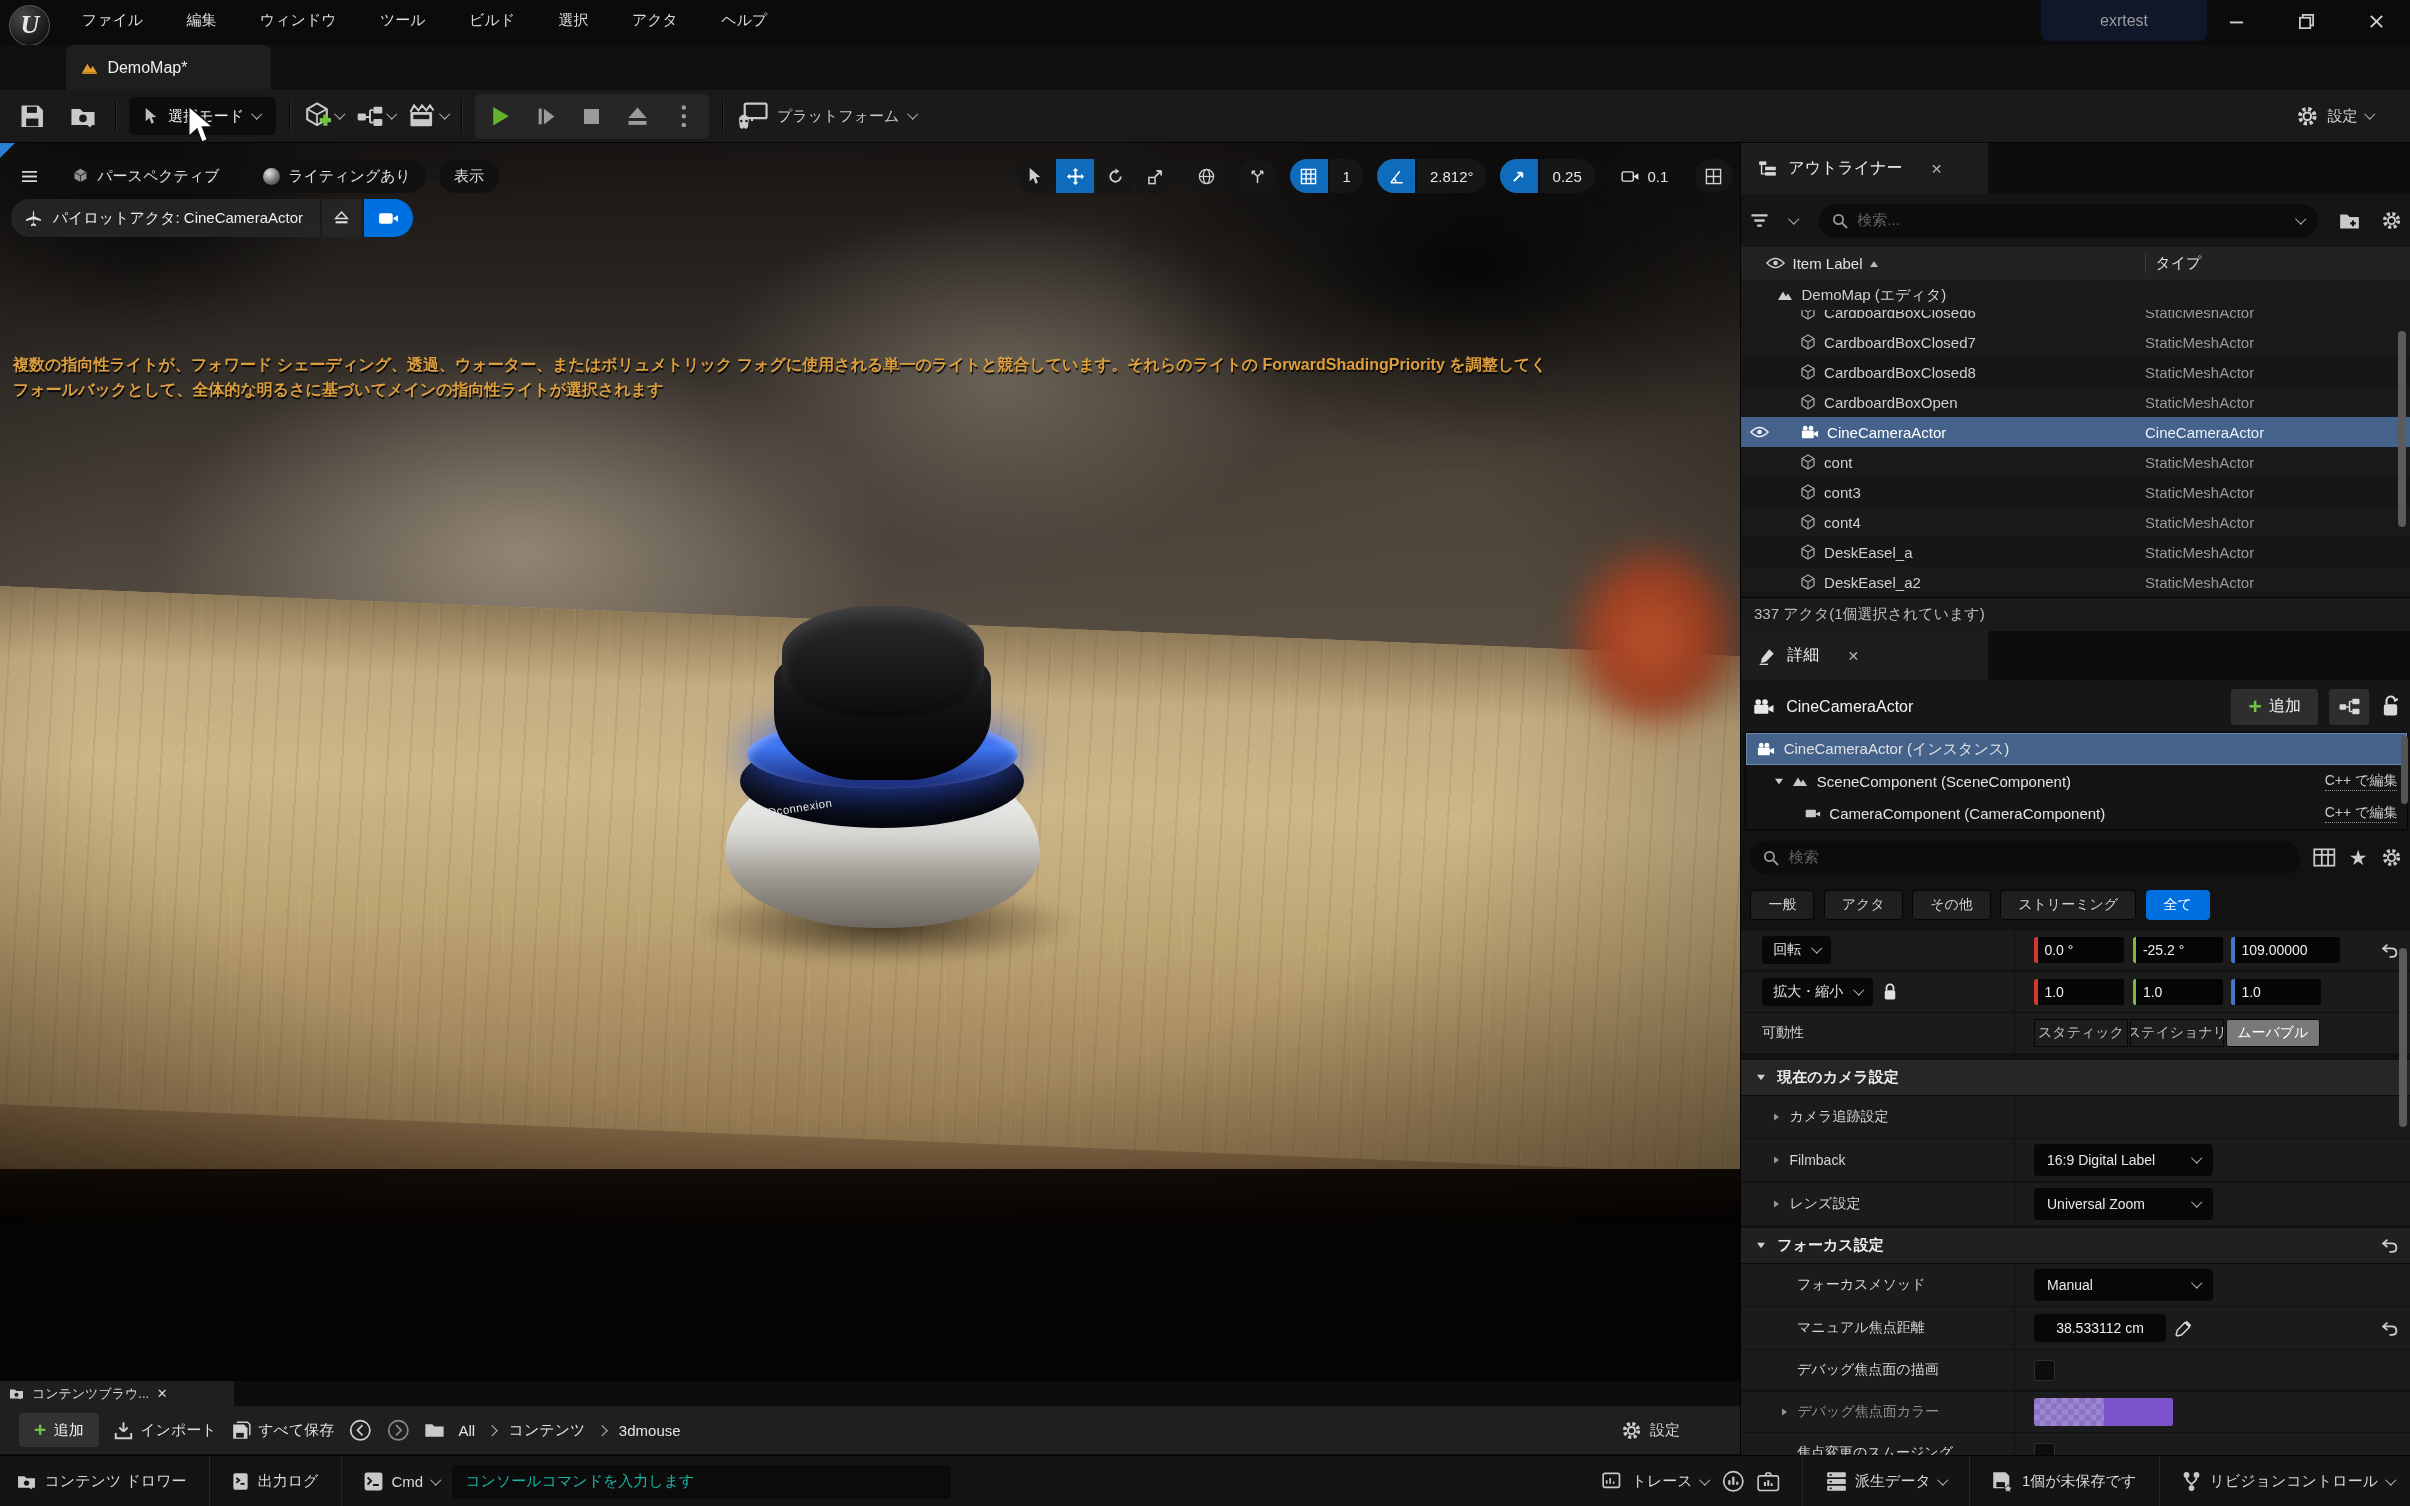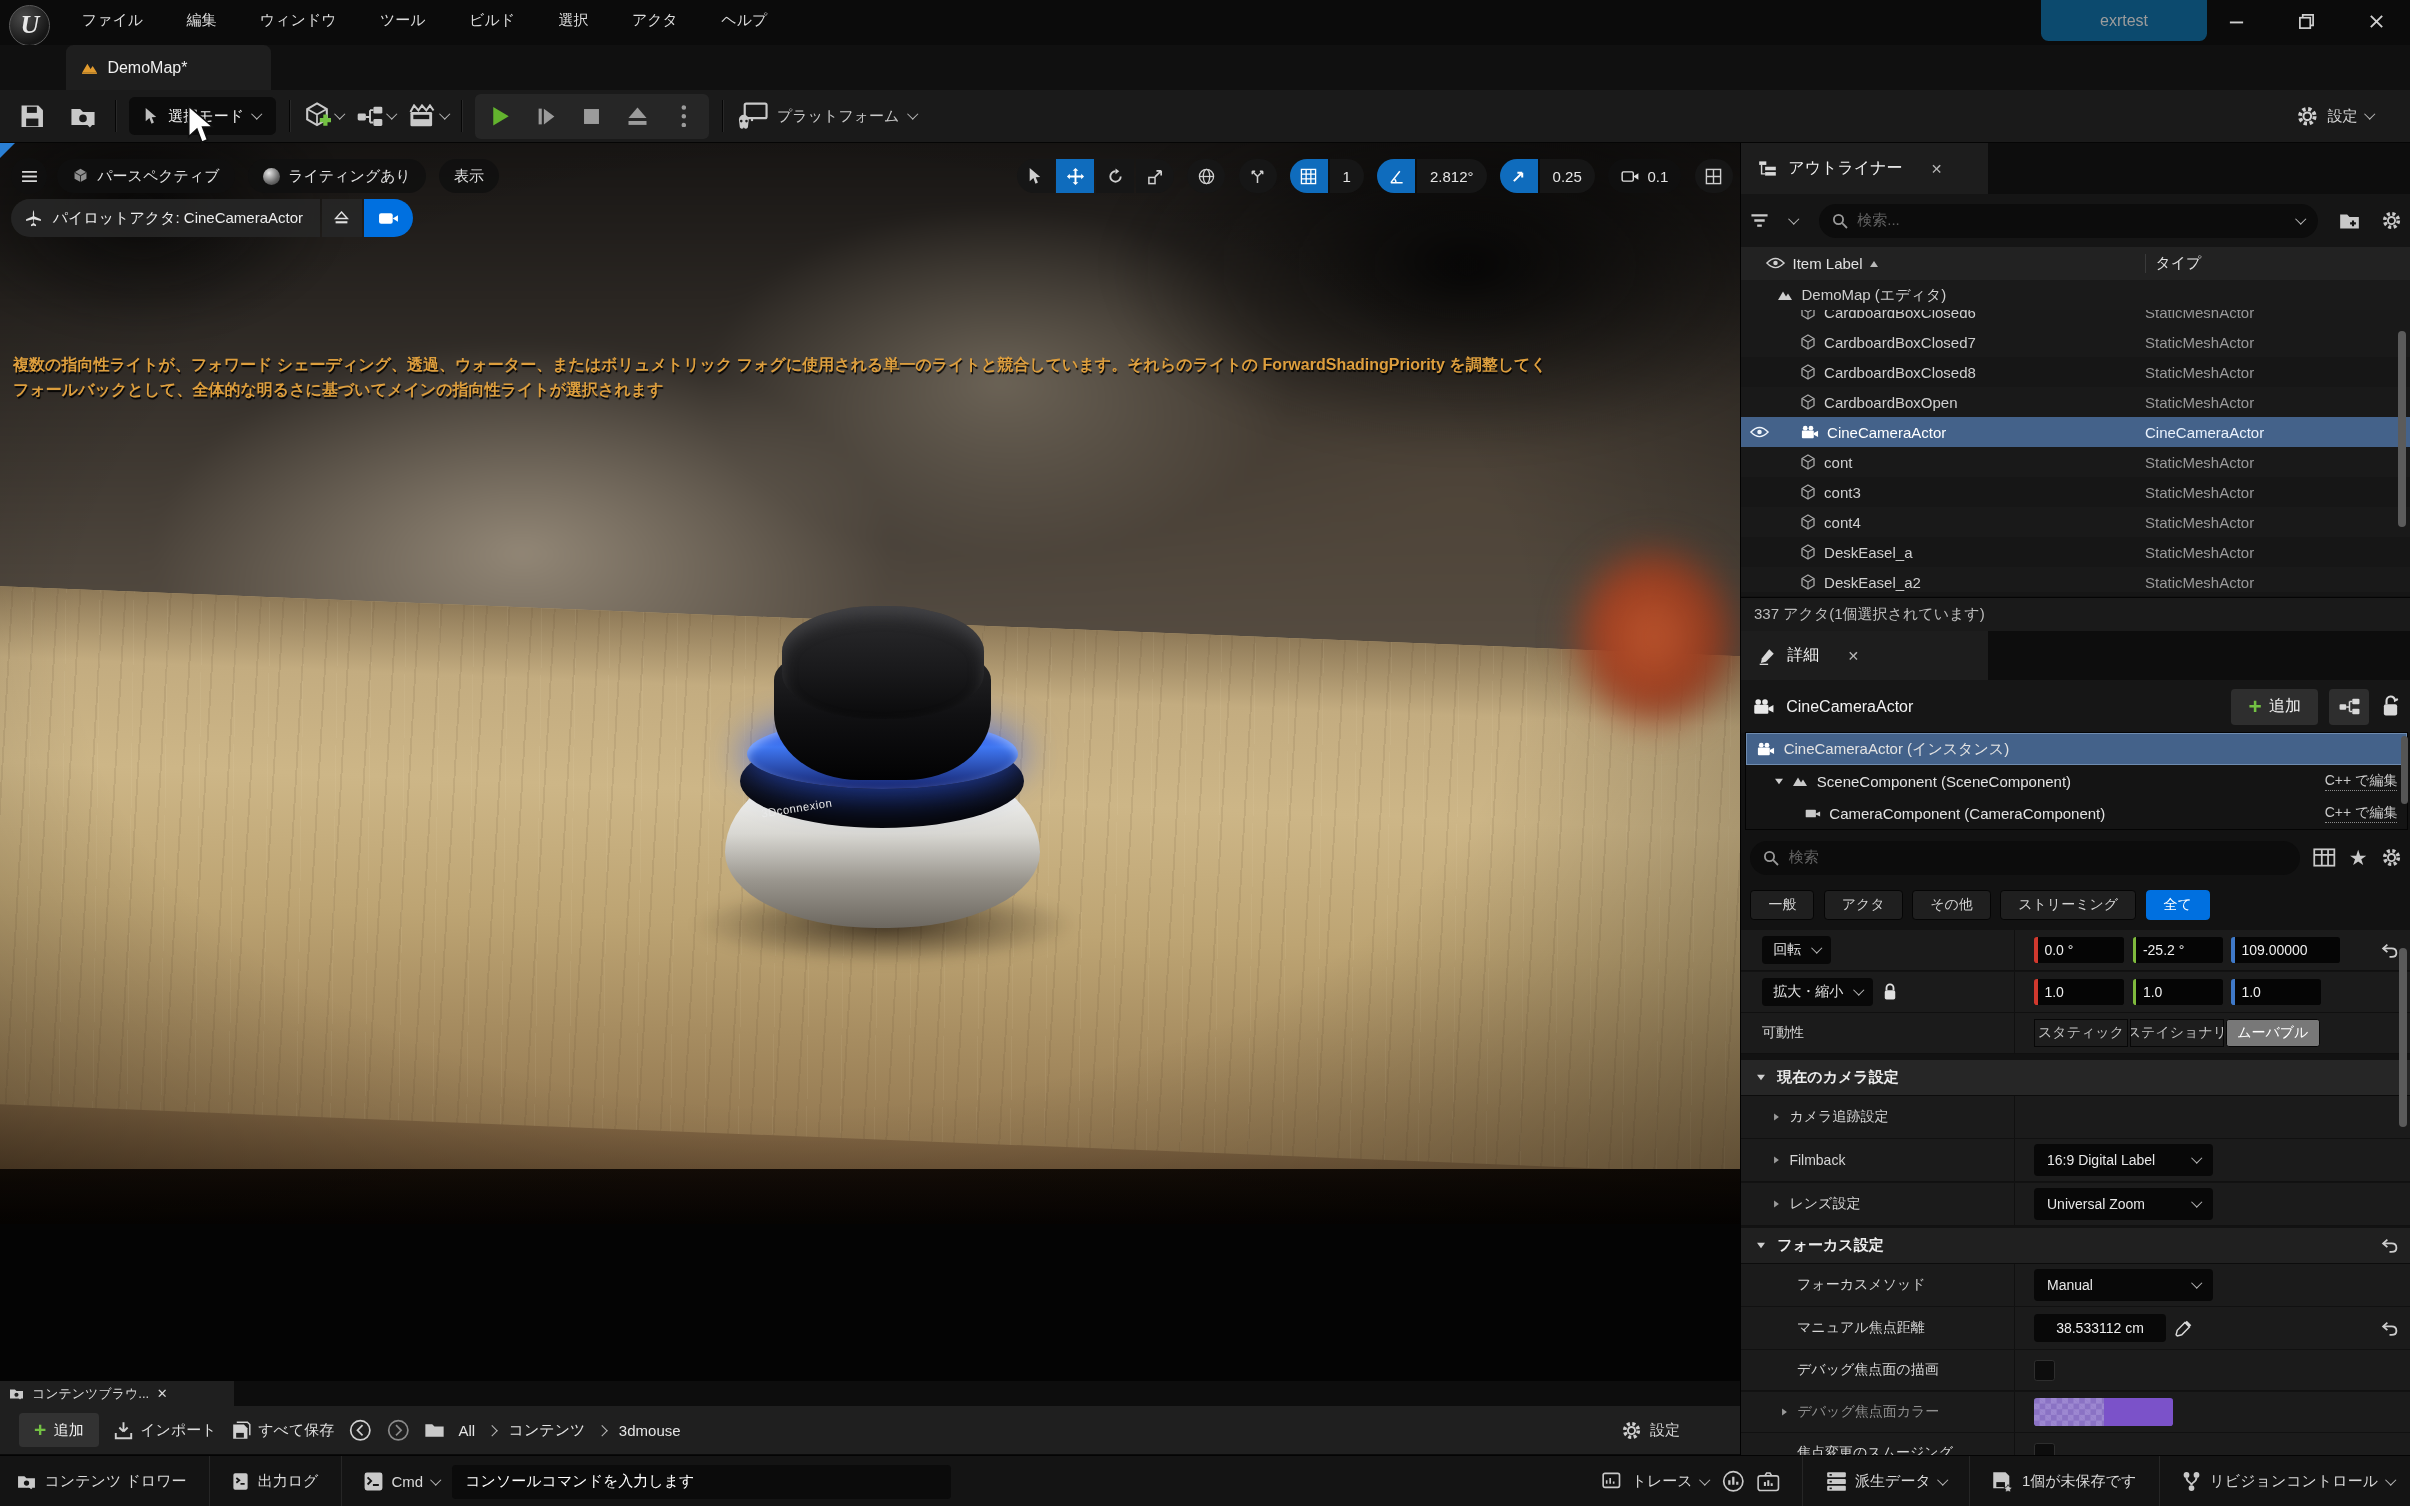--- a/index.html
+++ b/index.html
@@ -16,21 +16,21 @@
   .titlebar{position:absolute;left:0;top:0;width:2411px;height:90px;background:#0b0b0b}
   .logo{position:absolute;left:9.4px;top:4.7px;width:41px;height:41px;border-radius:50%;
         background:radial-gradient(circle at 35% 30%,#4b4b4b,#161616 70%);border:1.9px solid #5a5a5a;
         display:flex;align-items:center;justify-content:center;color:#e8e8e8;
         font-family:"Liberation Serif","DejaVu Serif",serif;font-size:26px;font-style:italic;font-weight:bold}
   .menus{position:absolute;left:60px;top:0;height:41px;display:flex;align-items:center}
   .menu-item{padding:0 21.7px;font-size:15px;color:#dcdcdc;height:41px;display:flex;align-items:center}
   .tabrow{position:absolute;left:0;top:45px;width:2411px;height:45px;background:#101010}
   .maptab{position:absolute;left:66px;top:0;width:205px;height:45px;background:#1e1e1e;border-radius:7.5px 7.5px 0 0;
           display:flex;align-items:center;gap:9.4px;padding:0 15px;font-size:16px;color:#f0f0f0}
-  .winname{position:absolute;left:2041px;top:0;width:166px;height:41px;background:#0c4a6e;border-radius:0 0 7.5px 7.5px;
+  .winname{position:absolute;left:2041px;top:0;width:166px;height:41px;background:#0f172a;border-radius:0 0 7.5px 7.5px;
            display:flex;align-items:center;justify-content:center;color:#9c9c9c;font-size:16px}
   .winbtns{position:absolute;right:0;top:0;height:43px;display:flex;align-items:center;gap:0}
   .winbtn{width:70px;height:43px;display:flex;align-items:center;justify-content:center;color:#d0d0d0}
 
   
   .toolbar{position:absolute;left:0;top:90px;width:2411px;height:53px;background:#1a1a1a;border-bottom:1.9px solid #050505;
            display:flex;align-items:center;padding:0 13px;gap:13px}
   .tb-ic{width:38px;height:38px;display:flex;align-items:center;justify-content:center;color:#c9c9c9}
   .mode-btn{height:38px;background:#0c0c0c;border-radius:5.6px;display:flex;align-items:center;gap:9.4px;
             padding:0 15px;color:#ececec;font-size:15px;position:relative}
@@ -123,21 +123,21 @@
   .crumb{display:flex;align-items:center;gap:13px;color:#e4e4e4}
   .crumb .chev{transform:rotate(-45deg);margin-top:0}
   .cd-right{margin-left:auto;display:flex;align-items:center;gap:8.5px;padding-right:41px;color:#d6d6d6}
 
   
   .statusbar{position:absolute;left:0;top:1455px;width:2411px;height:52px;background:#141414;border-top:1.9px solid #040404;
              display:flex;align-items:center;padding:0 17px;gap:13px;font-size:15px;color:#d9d9d9}
   .sb-item{display:flex;align-items:center;gap:8.5px}
   .sb-sep{width:0.9px;height:52px;background:#262626;margin:0 9.4px}
   .console{width:499px;height:34px;background:#0b0b0b;border-radius:3.8px;display:flex;align-items:center;
-           padding:0 13px;color:#ffffff;font-size:15px}
+           padding:0 13px;color:#14b8a6;font-size:15px}
   .sb-right{margin-left:auto;display:flex;align-items:center;gap:13px}
 
   
   .dock{position:absolute;left:1740px;top:143px;width:670px;height:1312px;background:#121212;border-left:1.9px solid #020202;overflow:hidden}
   .tabbar{position:absolute;left:0;width:670px;background:#0d0d0d}
   .ptab{position:absolute;left:0;top:0;height:100%;background:#1d1d1d;display:flex;align-items:center;gap:11.3px;
         padding:0 17px;font-size:16px;color:#f2f2f2}
   .ptab .x{color:#b5b5b5;font-size:14px;margin-left:17px}
   .ol-tools{position:absolute;left:0;top:51px;width:670px;height:53px;display:flex;align-items:center;padding:0 9.4px;gap:21px;background:#151515}
   .searchpill{flex:1;height:34px;background:#0c0c0c;border-radius:17px;display:flex;align-items:center;gap:9.4px;

